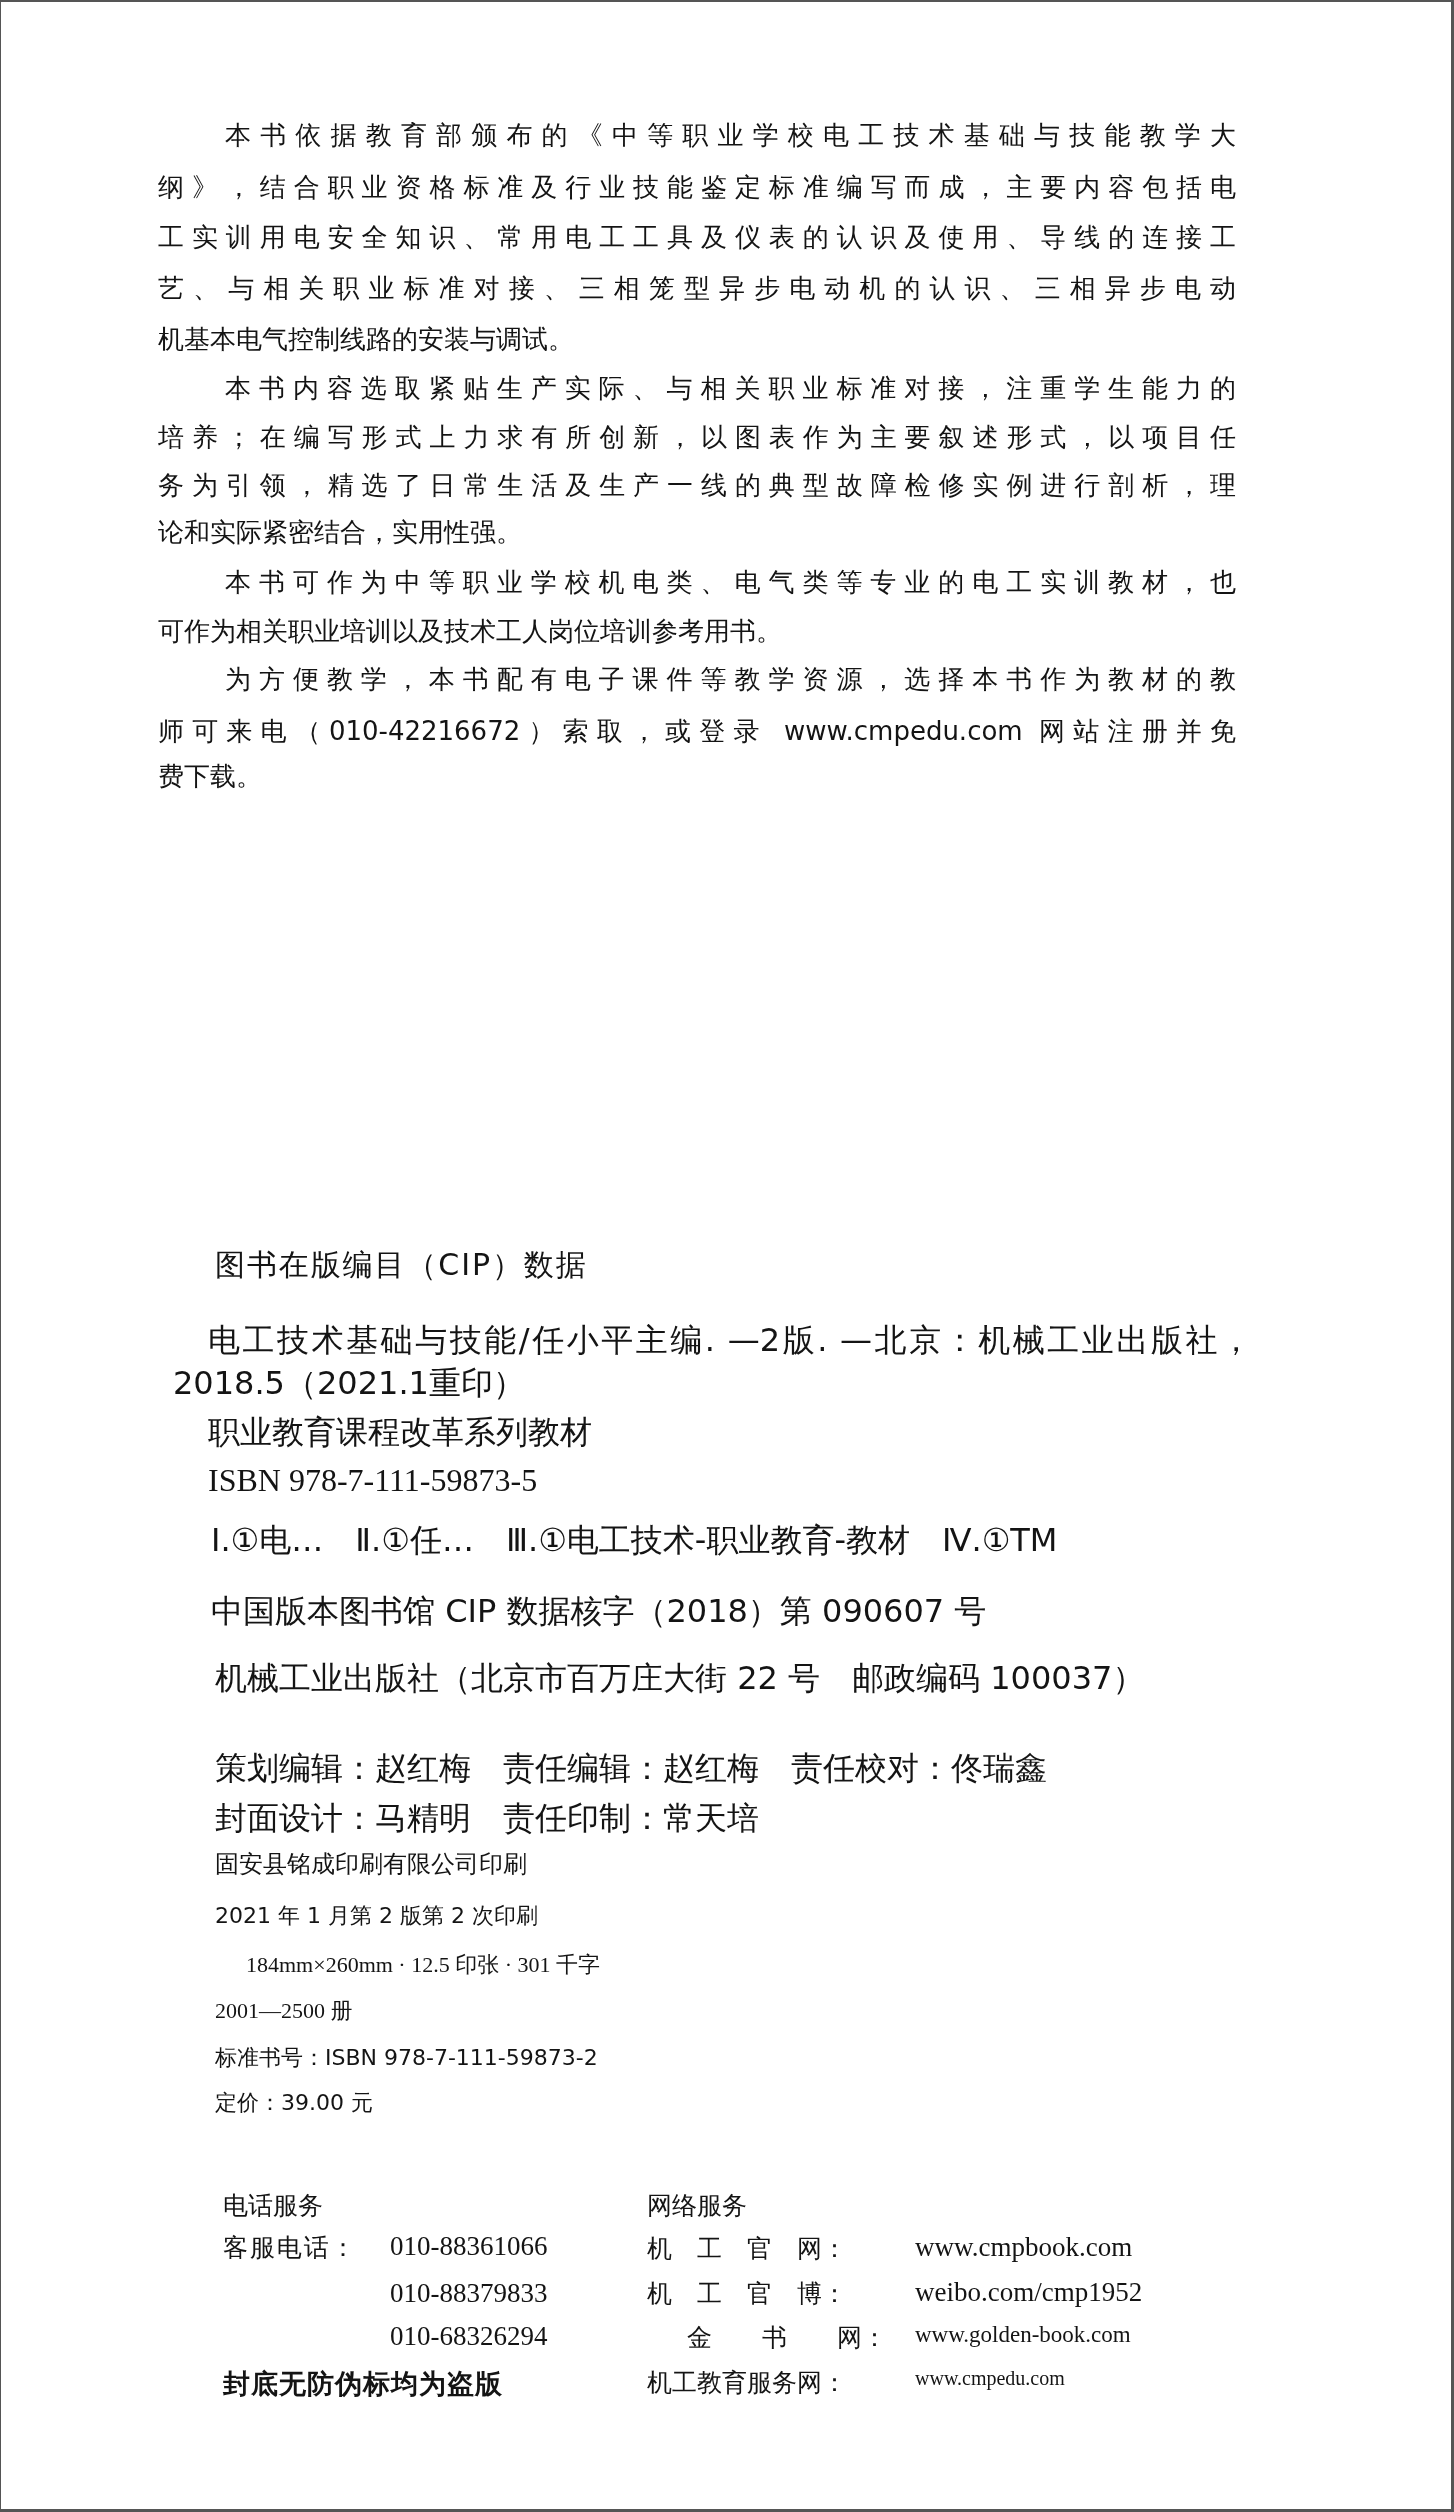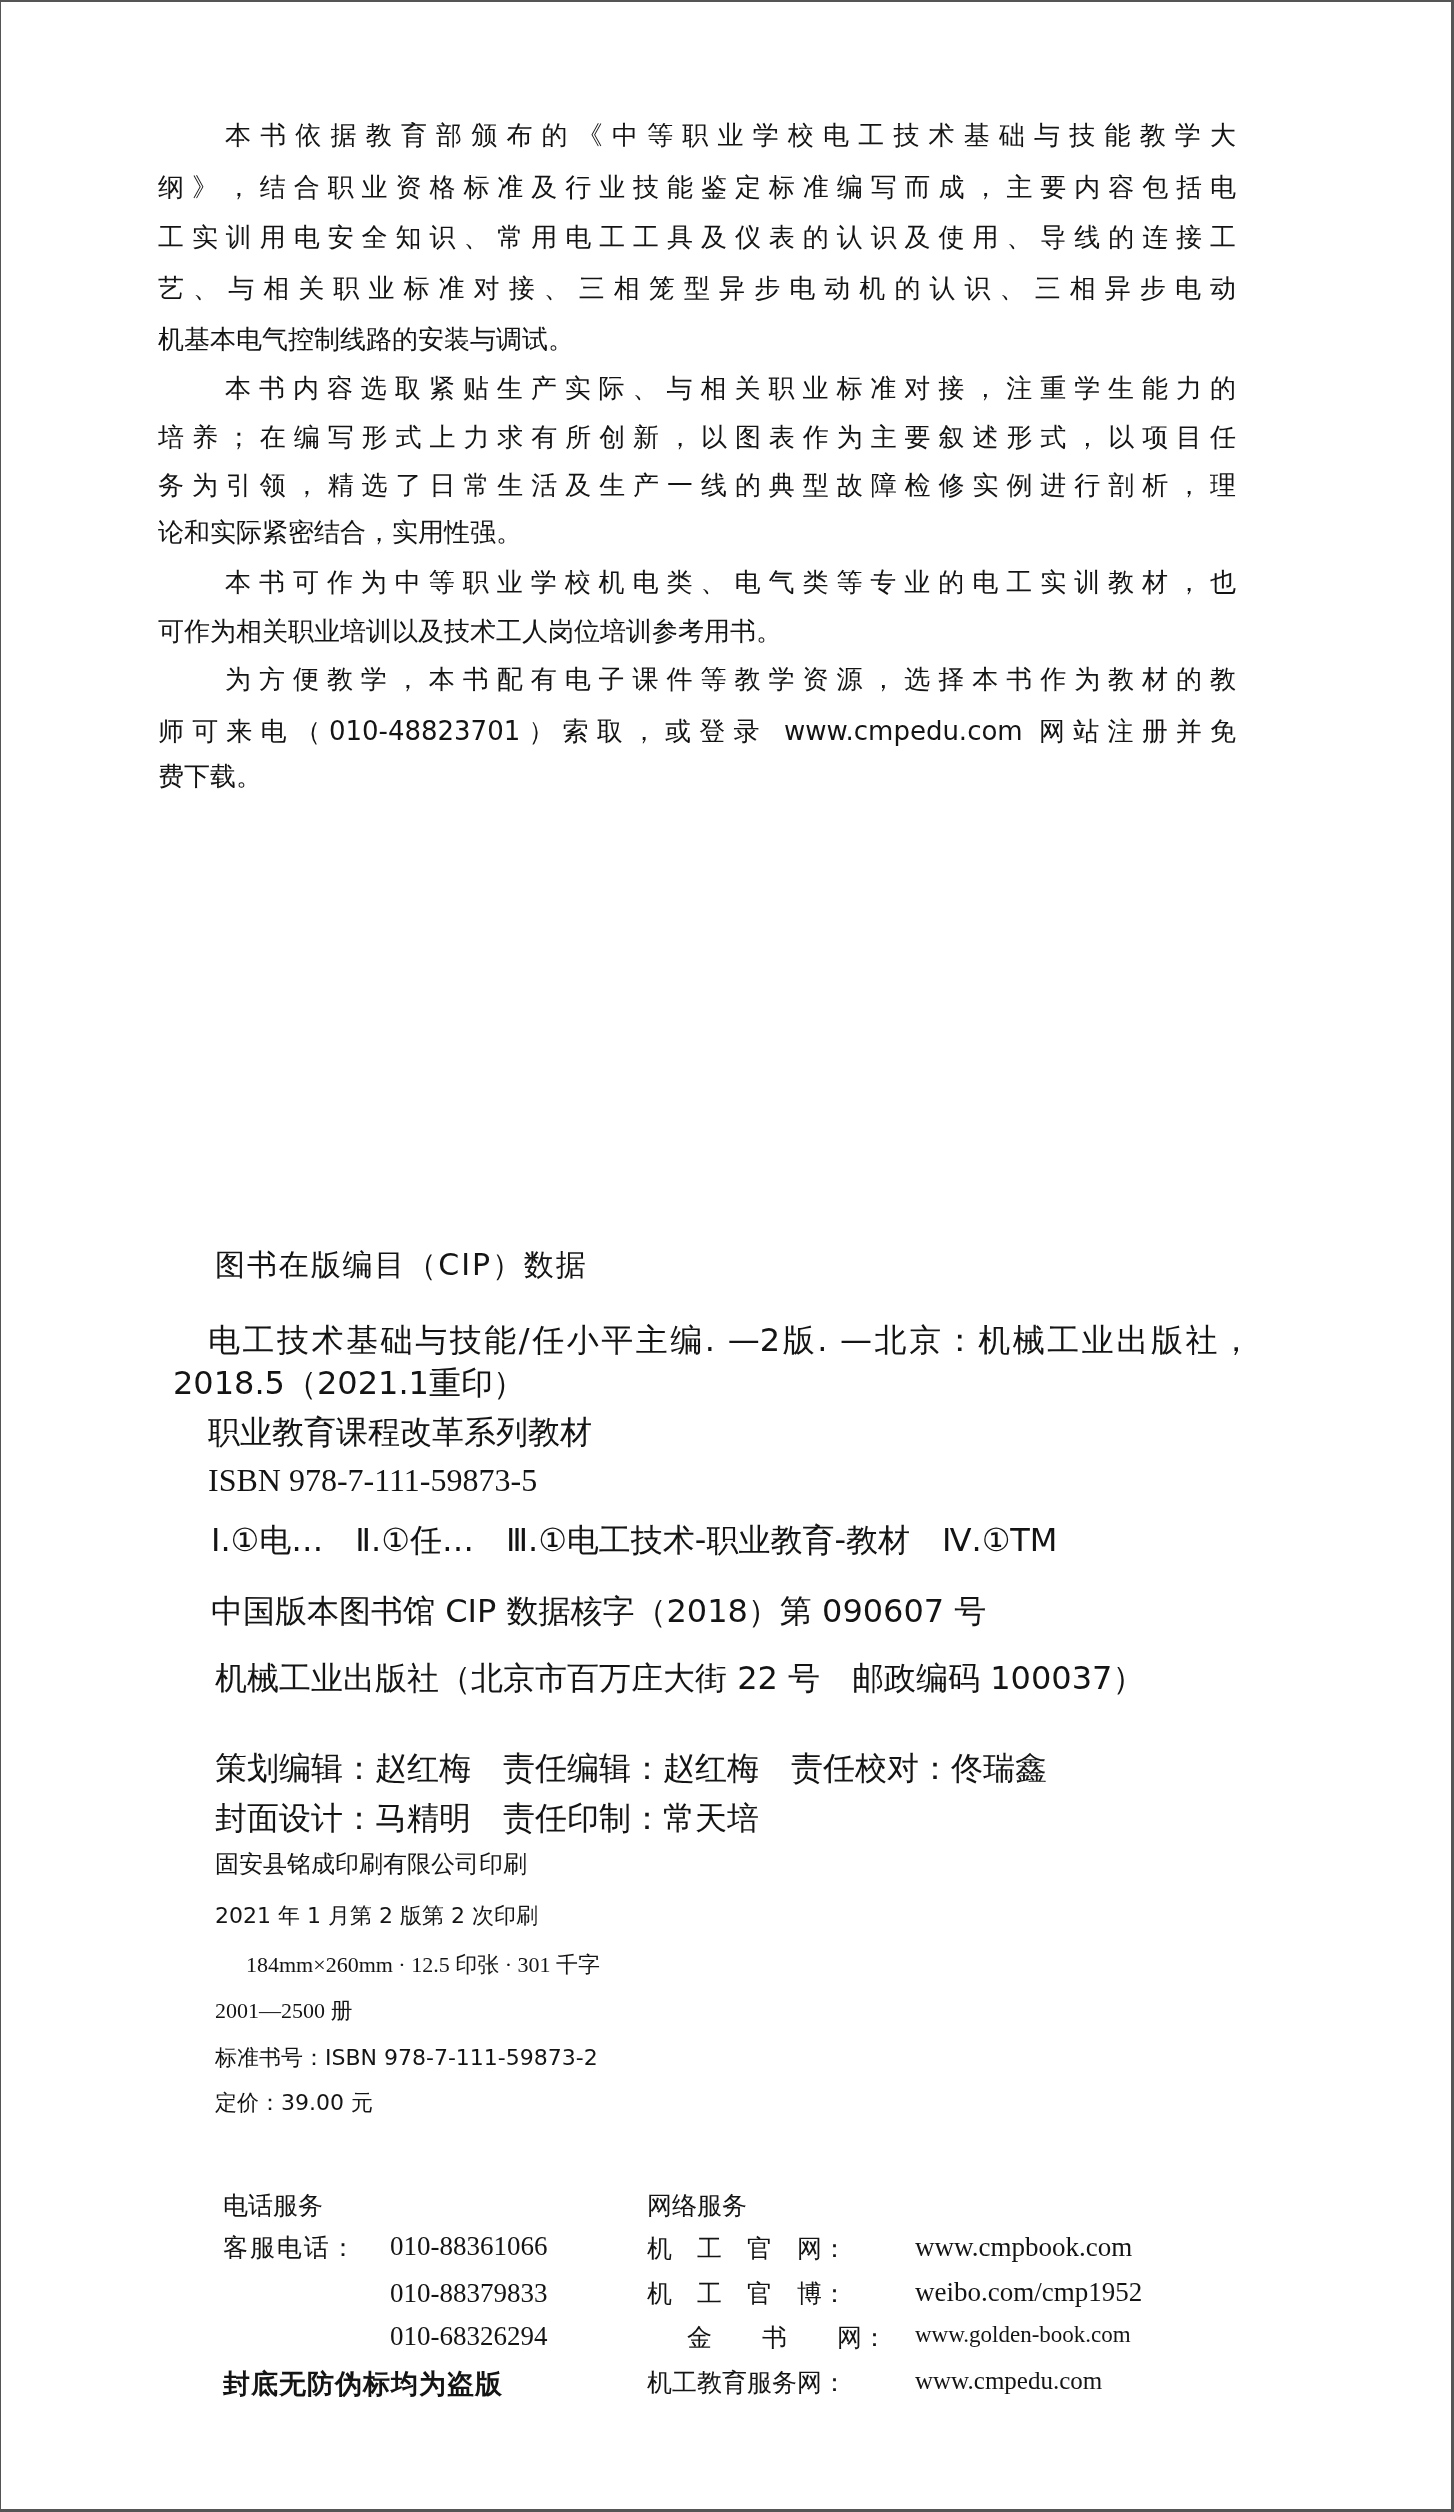--- a/index.html
+++ b/index.html
@@ -42,21 +42,21 @@
 
   <div class="ln pf just" style="left:225px; top:375px; width:1011px;">本书内容选取紧贴生产实际、与相关职业标准对接，注重学生能力的</div>
   <div class="ln pf just" style="left:158px; top:424px; width:1078px;">培养；在编写形式上力求有所创新，以图表作为主要叙述形式，以项目任</div>
   <div class="ln pf just" style="left:158px; top:472px; width:1078px;">务为引领，精选了日常生活及生产一线的典型故障检修实例进行剖析，理</div>
   <div class="ln pf" style="left:158px; top:519px;">论和实际紧密结合，实用性强。</div>
 
   <div class="ln pf just" style="left:225px; top:569px; width:1011px;">本书可作为中等职业学校机电类、电气类等专业的电工实训教材，也</div>
   <div class="ln pf" style="left:158px; top:618px;">可作为相关职业培训以及技术工人岗位培训参考用书。</div>
 
   <div class="ln pf just" style="left:225px; top:666px; width:1011px;">为方便教学，本书配有电子课件等教学资源，选择本书作为教材的教</div>
-  <div class="ln pf just" style="left:158px; top:718px; width:1078px;">师可来电（010-48823701）索取，或登录 www.cmpedu.com 网站注册并免</div>
+  <div class="ln pf just" style="left:158px; top:718px; width:1078px;">师可来电（010-42216672）索取，或登录 www.cmpedu.com 网站注册并免</div>
   <div class="ln pf" style="left:158px; top:763px;">费下载。</div>
 </section>
 
 <section>
   <div class="ln cip-title" style="left:215px; top:1250px;">图书在版编目（CIP）数据</div>
   <div class="ln cip just" style="left:208px; top:1324px; width:1044px;">电工技术基础与技能/任小平主编. —2版. —北京：机械工业出版社，</div>
   <div class="ln cip" style="left:173px; top:1367px;">2018.5（2021.1重印）</div>
   <div class="ln cip" style="left:208px; top:1416px;">职业教育课程改革系列教材</div>
   <div class="ln cip mono-num" style="left:208px; top:1464px;">ISBN 978-7-111-59873-5</div>
   <div class="ln cip" style="left:211px; top:1524px;">Ⅰ.①电…　Ⅱ.①任…　Ⅲ.①电工技术-职业教育-教材　Ⅳ.①TM</div>
@@ -89,15 +89,15 @@
   <div class="ln svc" style="left:647px; top:2236px;">机　工　官　网：</div>
   <div class="ln svc mono-num" style="left:915px; top:2234px; font-size:27px;">www.cmpbook.com</div>
 
   <div class="ln svc" style="left:647px; top:2281px;">机　工　官　博：</div>
   <div class="ln svc mono-num" style="left:915px; top:2279px; font-size:27px;">weibo.com/cmp1952</div>
 
   <div class="ln svc" style="left:647px; top:2325px;margin-left:40px;">金　　书　　网：</div>
   <div class="ln svc mono-num" style="left:915px; top:2323px; font-size:23px;">www.golden-book.com</div>
 
   <div class="ln svc" style="left:647px; top:2370px;">机工教育服务网：</div>
-  <div class="ln svc mono-num" style="left:915px; top:2368px; font-size:25px;">www.cmpedu.com</div>
+  <div class="ln svc mono-num" style="left:915px; top:2368px; font-size:20px;">www.cmpedu.com</div>
 </section>
 
 
 </body></html>

